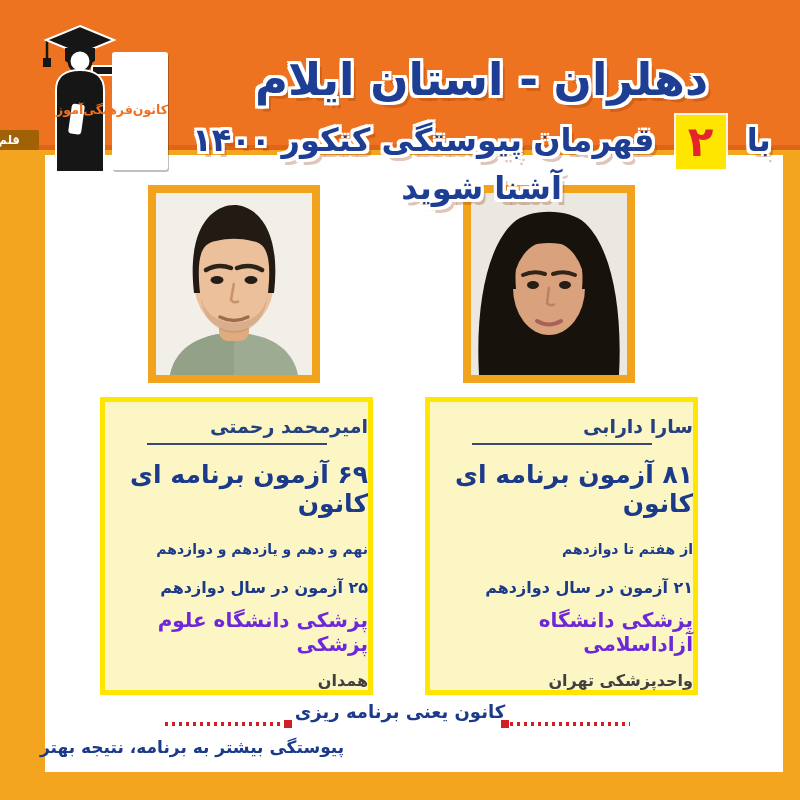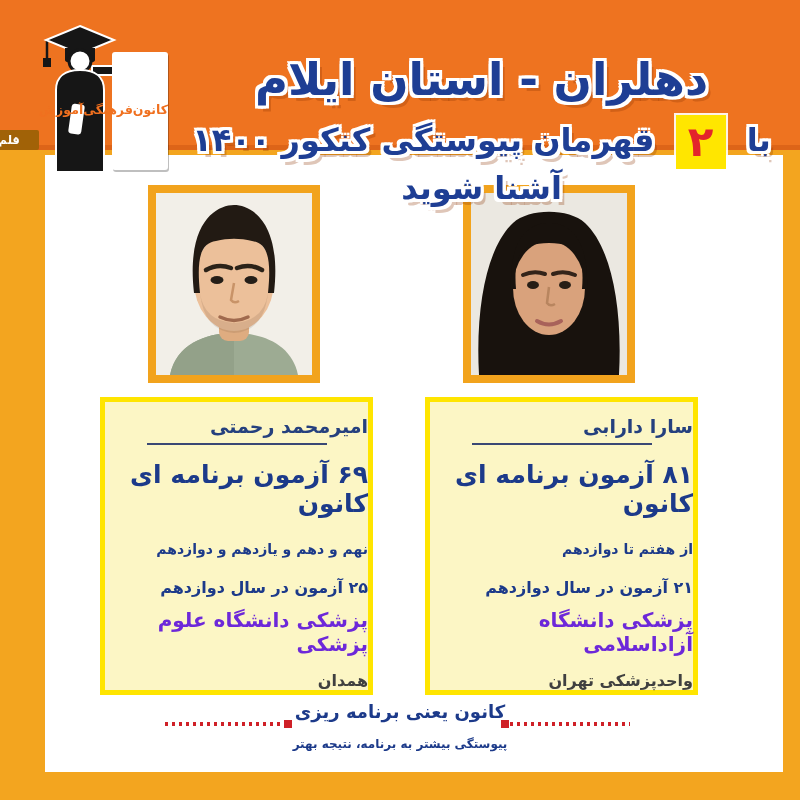--- a/index.html
+++ b/index.html
@@ -57,22 +57,22 @@
   .s-total { margin-top:15px; font-size:25px; font-weight:bold; color:#1C3A8A; }
   .s-grades { margin-top:23px; font-size:14px; font-weight:bold; color:#1C3A8A; }
   .s-last { margin-top:21px; font-size:16px; font-weight:bold; color:#1C3A8A;padding-left:32px; }
   .s-uni1 { margin-top:11px; font-size:20px; font-weight:bold; color:#6d28d9; }
   .s-uni2 { margin-top:15px; font-size:16px; font-weight:bold; color:#404040; }
 
   
   .footer { position:absolute; left:40px; top:695px; width:720px; height:59px; }
   .f1 { position:absolute; top:6px; width:100%; text-align:center;
         font-size:18px; font-weight:bold; color:#1C3A8A; }
-  .f2 { position:absolute; top:42px; width:100%; text-align:center;
-        font-size:12px; font-weight:bold; color:#1C3A8A; }
+  .f2 { position:absolute; top:42px; width:100%; text-align:left;
+        font-size:17px; font-weight:bold; color:#1C3A8A; }
   .dots { position:absolute; top:27px; height:4px;
           background:repeating-linear-gradient(90deg,#CF2027 0 3px,transparent 3px 7px); }
   .dots.l { left:125px; width:125px; }
   .dots.r { left:463px; width:127px; }
   .dots .sq { position:absolute; top:-2px; width:8px; height:8px; background:#CF2027; }
   .dots.l .sq { right:-2px; }
   .dots.r .sq { left:-2px; }
 </style>
 </head>
 <body>

